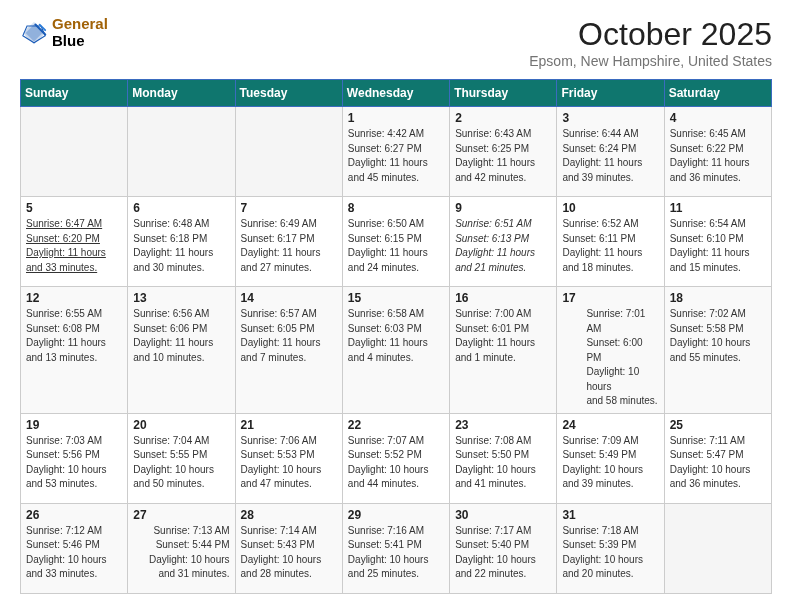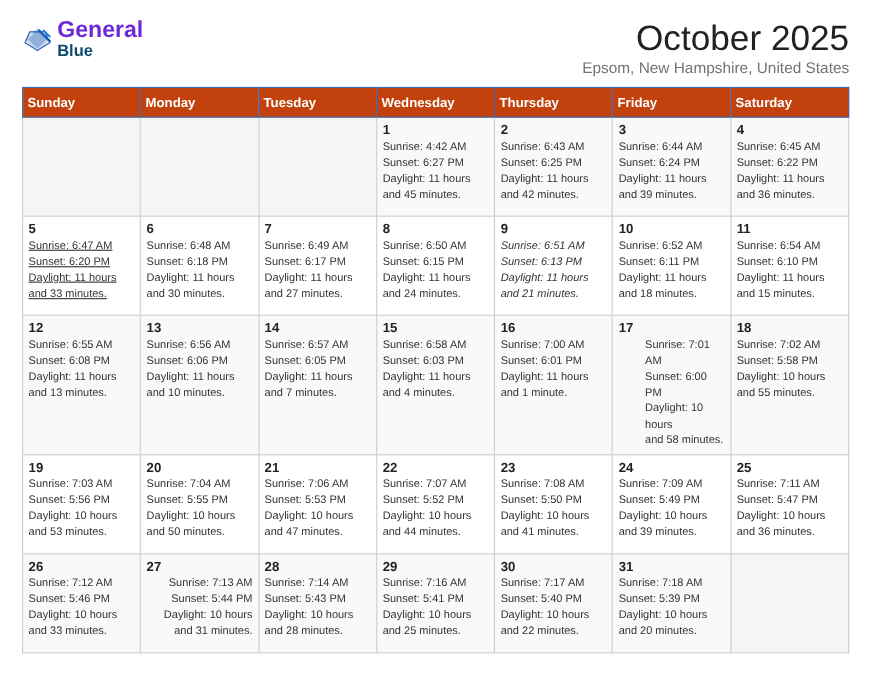--- a/index.html
+++ b/index.html
@@ -23,28 +23,28 @@
       display: flex;
       align-items: center;
       gap: 4px;
     }
     .logo-text {
       display: flex;
       flex-direction: column;
       line-height: 1.1;
     }
     .logo-general {
-      font-size: 21px;
+      font-size: 15px;
       font-weight: bold;
-      color: #6d28d9;
+      color: #a16207;
     }
     .logo-blue {
       font-size: 15px;
       font-weight: bold;
-      color: #0c4a6e;
+      color: #000000;
     }
     .logo-icon {
       width: 28px;
       height: 28px;
     }
     .title-block {
       text-align: right;
     }
     .month-title {
       font-size: 32px;
@@ -54,21 +54,21 @@
     .location {
       font-size: 14px;
       color: #737373;
     }
     table {
       width: 100%;
       border-collapse: collapse;
       table-layout: fixed;
     }
     thead tr th {
-      background-color: #c2410c;
+      background-color: #0f766e;
       color: #fff;
       font-size: 12px;
       font-weight: bold;
       padding: 6px 4px;
       text-align: left;
       border: 1px solid #3a6bbf;
     }
     tbody tr td {
       border: 1px solid #ccc;
       vertical-align: top;

